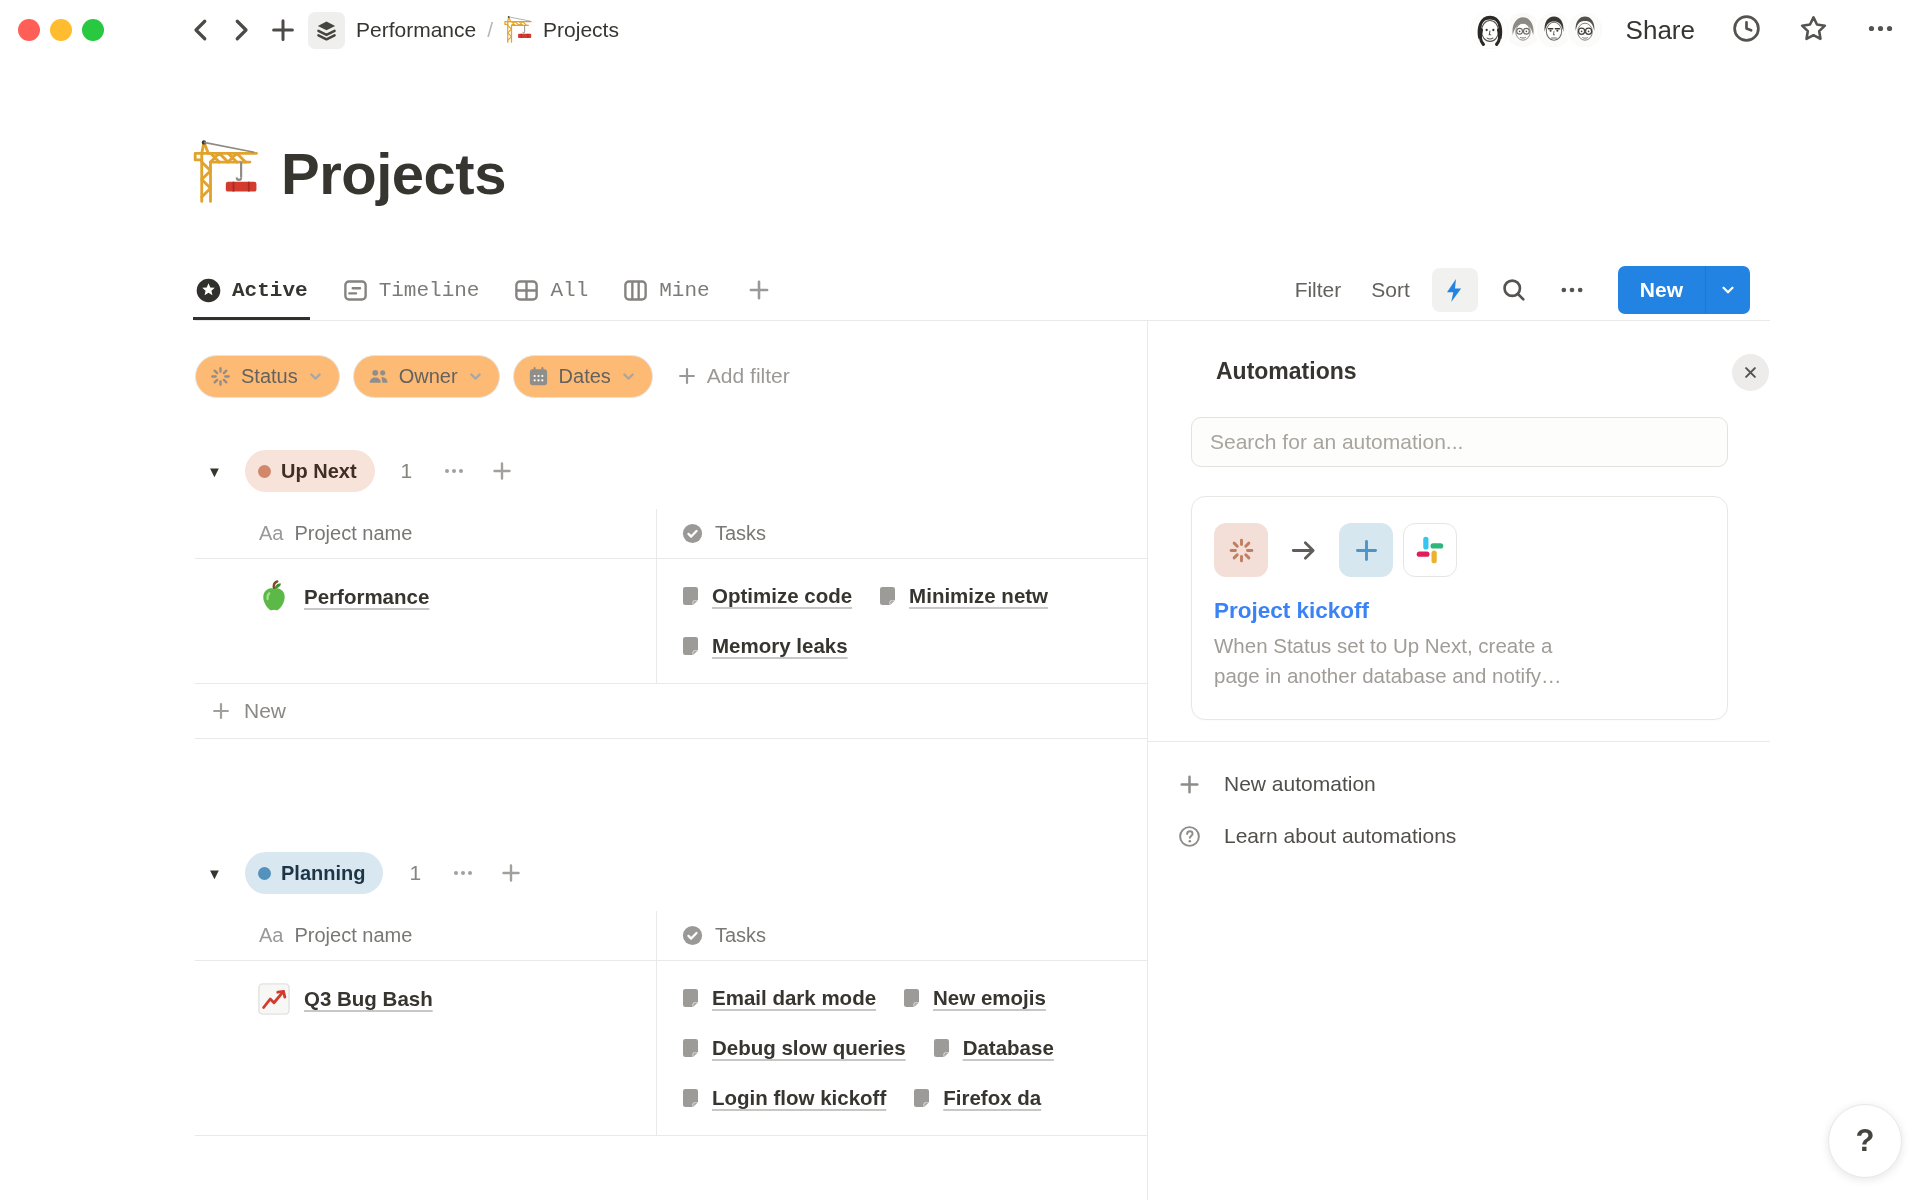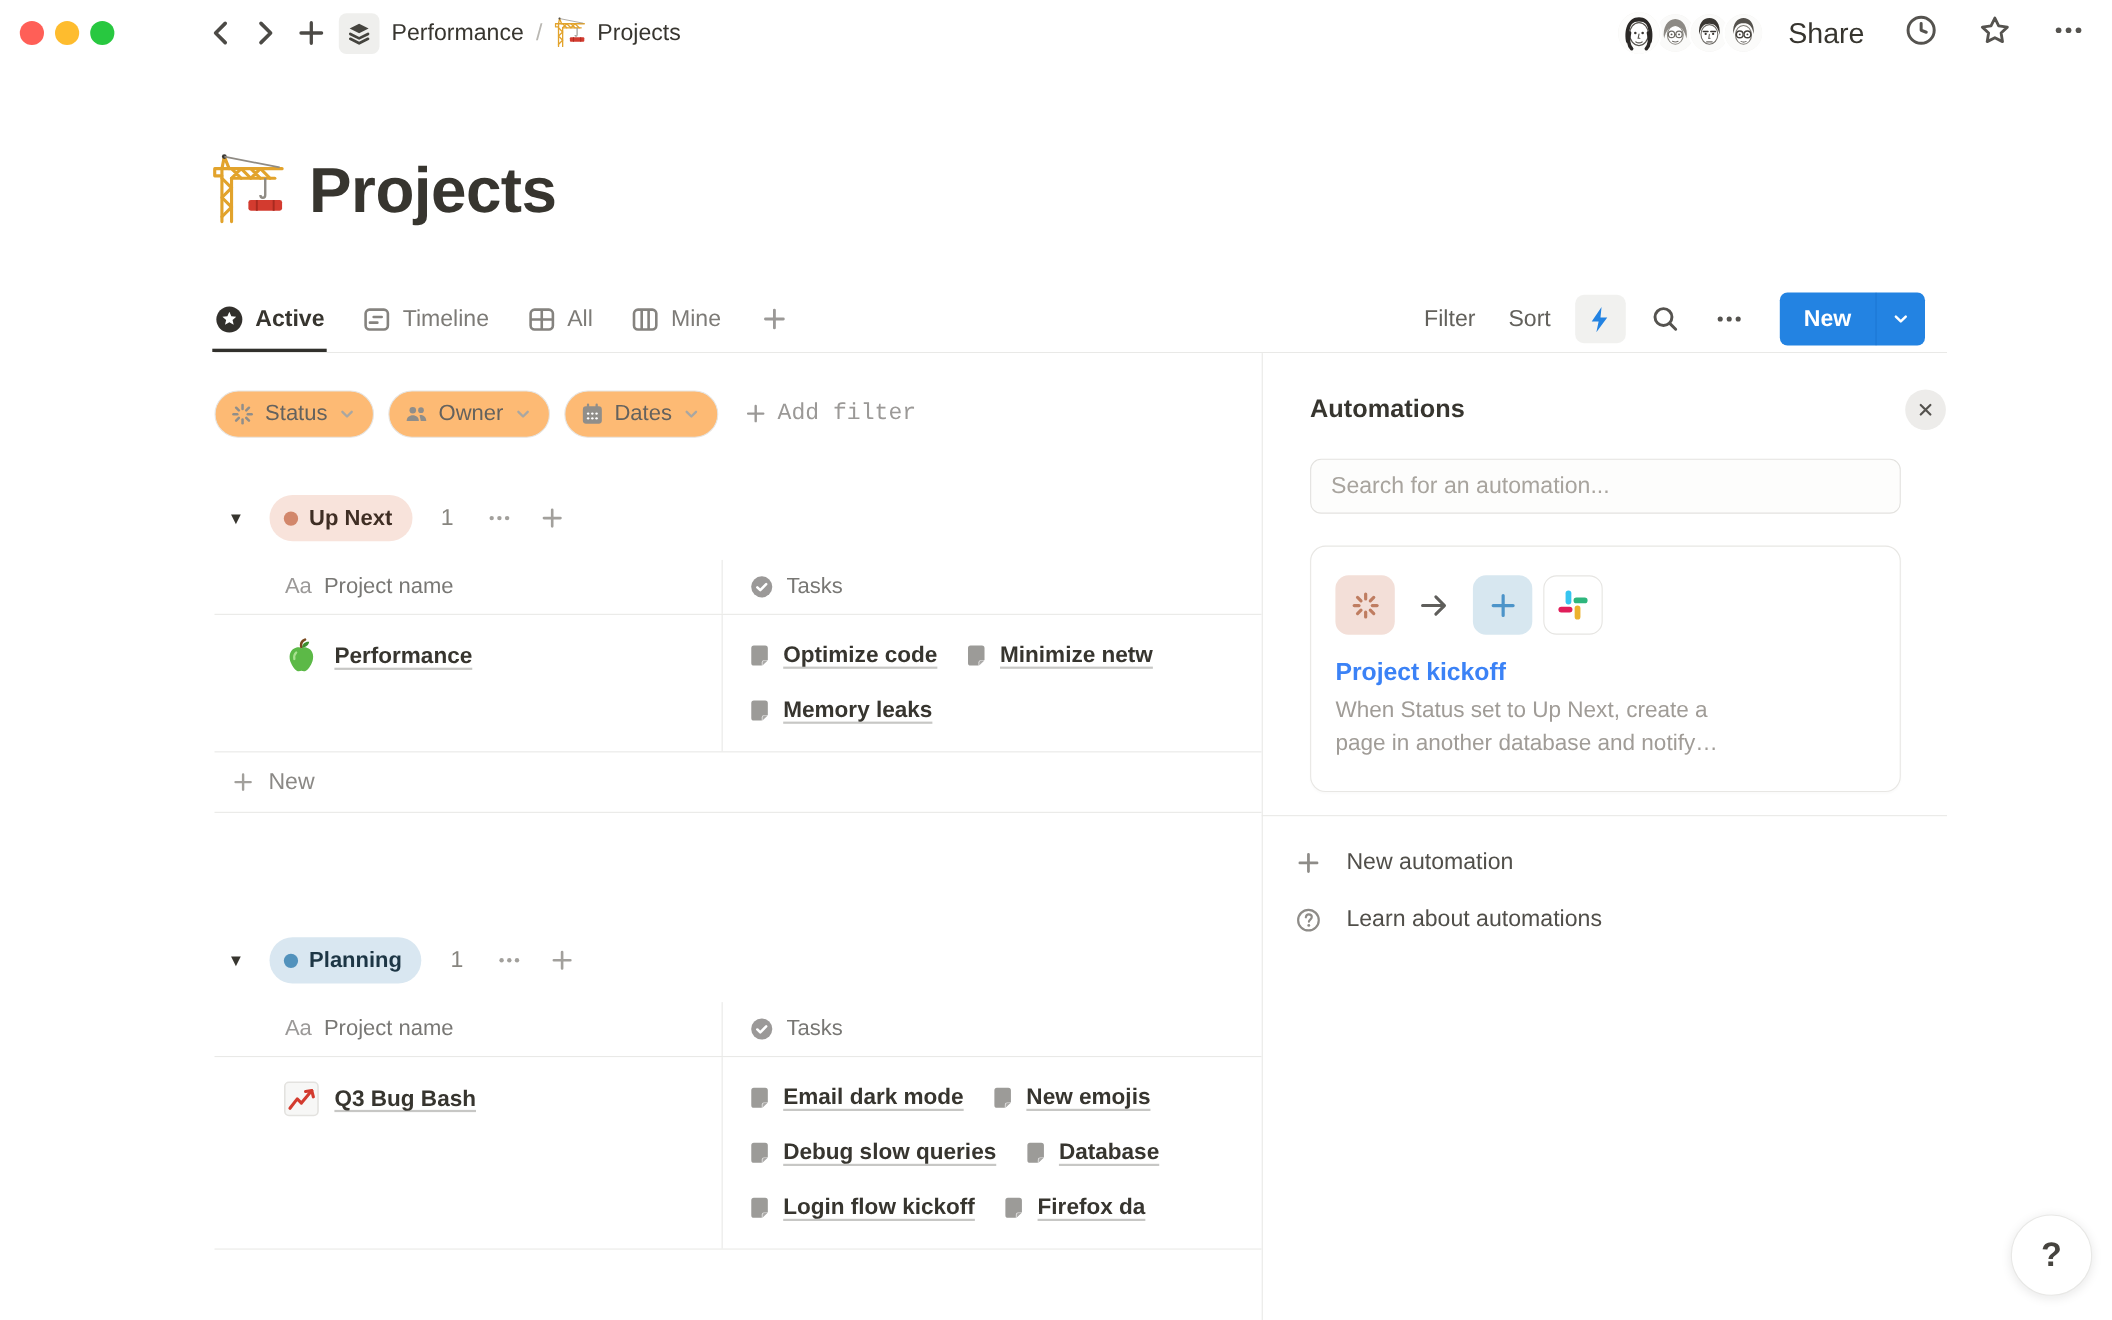--- a/index.html
+++ b/index.html
@@ -28,39 +28,39 @@
   .share-btn { font-size:26px; color:#37352F; background:none; border:none; cursor:pointer; }
   .tb-ico { margin-left:36px; color:#55534F; }
 
   
   .title-row { position:absolute; left:193px; top:138px; display:flex; align-items:center; gap:18px; }
   .page-title { font-size:58px; font-weight:700; letter-spacing:-0.5px; color:#37352F; }
 
   
   .views-bar { position:absolute; left:195px; top:260px; width:1575px; height:61px; border-bottom:1px solid #E9E9E7; display:flex; align-items:stretch; justify-content:space-between; }
   .tabs { display:flex; align-items:stretch; gap:30px; margin-left:-2px; }
-  .tab { display:flex; align-items:center; gap:10px; font-size:21px; color:#7D7B77; border-bottom:3px solid transparent; padding:3px 2px 0 2px; cursor:pointer; }
+  .tab { display:flex; align-items:center; gap:10px; font-size:21px; color:#7D7B77; border-bottom:3px solid transparent; padding:3px 2px 0 2px; cursor:pointer;font-family:Liberation Mono, monospace; }
   .tab .t-ico { color:#85837F; display:flex; }
   .tab.active { color:#37352F; font-weight:700; border-bottom-color:#31302C; }
   .tab-add { display:flex; align-items:center; color:#9B9997; padding:0 4px; cursor:pointer; }
   .view-controls { display:flex; align-items:center; gap:14px; padding-right:20px; }
   .vc-text { font-size:21px; color:#63615C; padding:6px 8px; cursor:pointer; }
   .bolt-btn { width:46px; height:44px; border-radius:8px; background:#F1F1EF; display:flex; align-items:center; justify-content:center; border:none; cursor:pointer; }
   .vc-ico { color:#55534F; display:flex; padding:4px 8px; cursor:pointer; }
   .new-btn { margin-left:10px; height:48px; display:flex; align-items:stretch; border-radius:7px; overflow:hidden; background:#2383E2; border:none; cursor:pointer; }
   .new-btn .nb-label { display:flex; align-items:center; padding:0 22px; color:#fff; font-size:21px; font-weight:700; }
   .new-btn .nb-caret { display:flex; align-items:center; padding:0 13px; border-left:1px solid #1D77D3; color:#fff; }
 
   
   .main { position:absolute; left:0; top:321px; width:1147px; height:879px; overflow:hidden; background:#fff; }
   .filter-row { margin:33px 0 0 195px; display:flex; align-items:center; gap:13px; height:44px; }
   .chip { height:43px; display:flex; align-items:center; gap:9px; padding:0 15px 0 13px; border:1px solid #E6E5E3; border-radius:22px; background:#fdba74; font-size:20px; color:#64625E; cursor:pointer; }
   .chip .c-ico { color:#908E8A; display:flex; }
   .chip .c-caret { color:#A9A7A2; display:flex; }
-  .add-filter { display:flex; align-items:center; gap:9px; color:#9B9997; font-size:21px; margin-left:10px; cursor:pointer;font-family:Liberation Mono, monospace; }
+  .add-filter { display:flex; align-items:center; gap:9px; color:#9B9997; font-size:21px; margin-left:10px; cursor:pointer; }
 
   .group { width:1575px; margin-left:195px; }
   .g1 { margin-top:51px; } .g2 { margin-top:112px; }
   .group-header { display:flex; align-items:center; height:44px; margin-bottom:16px; }
   .g-toggle { width:20px; font-size:15px; color:#37352F; margin-left:12px; cursor:pointer; }
   .g-pill { display:flex; align-items:center; gap:10px; height:42px; padding:0 18px 0 13px; border-radius:21px; margin-left:18px; cursor:pointer; }
   .g-pill .g-dot { width:13px; height:13px; border-radius:50%; }
   .g-pill .g-name { font-size:20px; font-weight:700; }
   .pill-upnext { background:#F8E3DB; } .pill-upnext .g-dot { background:#D2876B; } .pill-upnext .g-name { color:#3F2E24; }
   .pill-planning { background:#D9E7F1; } .pill-planning .g-dot { background:#5292BC; } .pill-planning .g-name { color:#1D3645; }
@@ -81,21 +81,21 @@
   .task-line { height:50px; display:flex; align-items:center; gap:26px; white-space:nowrap; }
   .task { display:flex; align-items:center; gap:12px; cursor:pointer; }
   .task .pg-ico { color:#9C9B98; display:flex; flex:none; }
   .link-text { font-size:20.5px; font-weight:600; color:#37352F; text-decoration:underline; text-decoration-color:rgba(55,53,47,0.28); text-decoration-thickness:1.6px; text-underline-offset:4px; }
   .new-row { height:55px; display:flex; align-items:center; gap:12px; padding-left:15px; border-bottom:1px solid #E9E9E7; color:#8B8986; font-size:21px; cursor:pointer; }
   .new-row .nr-plus { color:#A2A09C; display:flex; }
 
   
   .panel { position:absolute; left:1147px; top:321px; width:773px; height:879px; background:#fff; border-left:1px solid #E9E9E7; }
   .panel-head { position:relative; margin:37px 0 0 43px; height:30px; }
-  .panel-title { font-size:23px; font-weight:700; color:#37352F; }
+  .panel-title { font-size:23px; font-weight:700; color:#37352F;margin-left:25px; }
   .panel-close { position:absolute; right:151px; top:-4px; width:37px; height:37px; border-radius:50%; background:#EDECEA; border:none; display:flex; align-items:center; justify-content:center; color:#55534F; cursor:pointer; }
   .panel-search { margin:29px 0 0 43px; width:537px; height:50px; border:1px solid #E3E2DF; border-radius:10px; background:#FDFDFC; font-size:21px; color:#37352F; padding:0 18px; outline:none; font-family:inherit; }
   .panel-search::placeholder { color:#A8A49E; }
   .auto-card { margin:29px 0 0 43px; width:537px; border:1px solid #E8E7E4; border-radius:14px; padding:26px 24px 28px 22px; cursor:pointer; background:#fff; box-shadow:0 1px 2px rgba(15,15,15,0.02); }
   .ac-icons { display:flex; align-items:center; }
   .ac-sq { width:54px; height:54px; border-radius:12px; display:flex; align-items:center; justify-content:center; flex:none; }
   .ac-trigger { background:#F3DFD8; color:#BF7D61; }
   .ac-arrow { color:#5F5E5B; margin:0 21px; display:flex; }
   .ac-plus { background:#D7E7F0; color:#4C94C9; }
   .ac-slack { background:#fff; border:1px solid #E6E5E2; margin-left:10px; }

